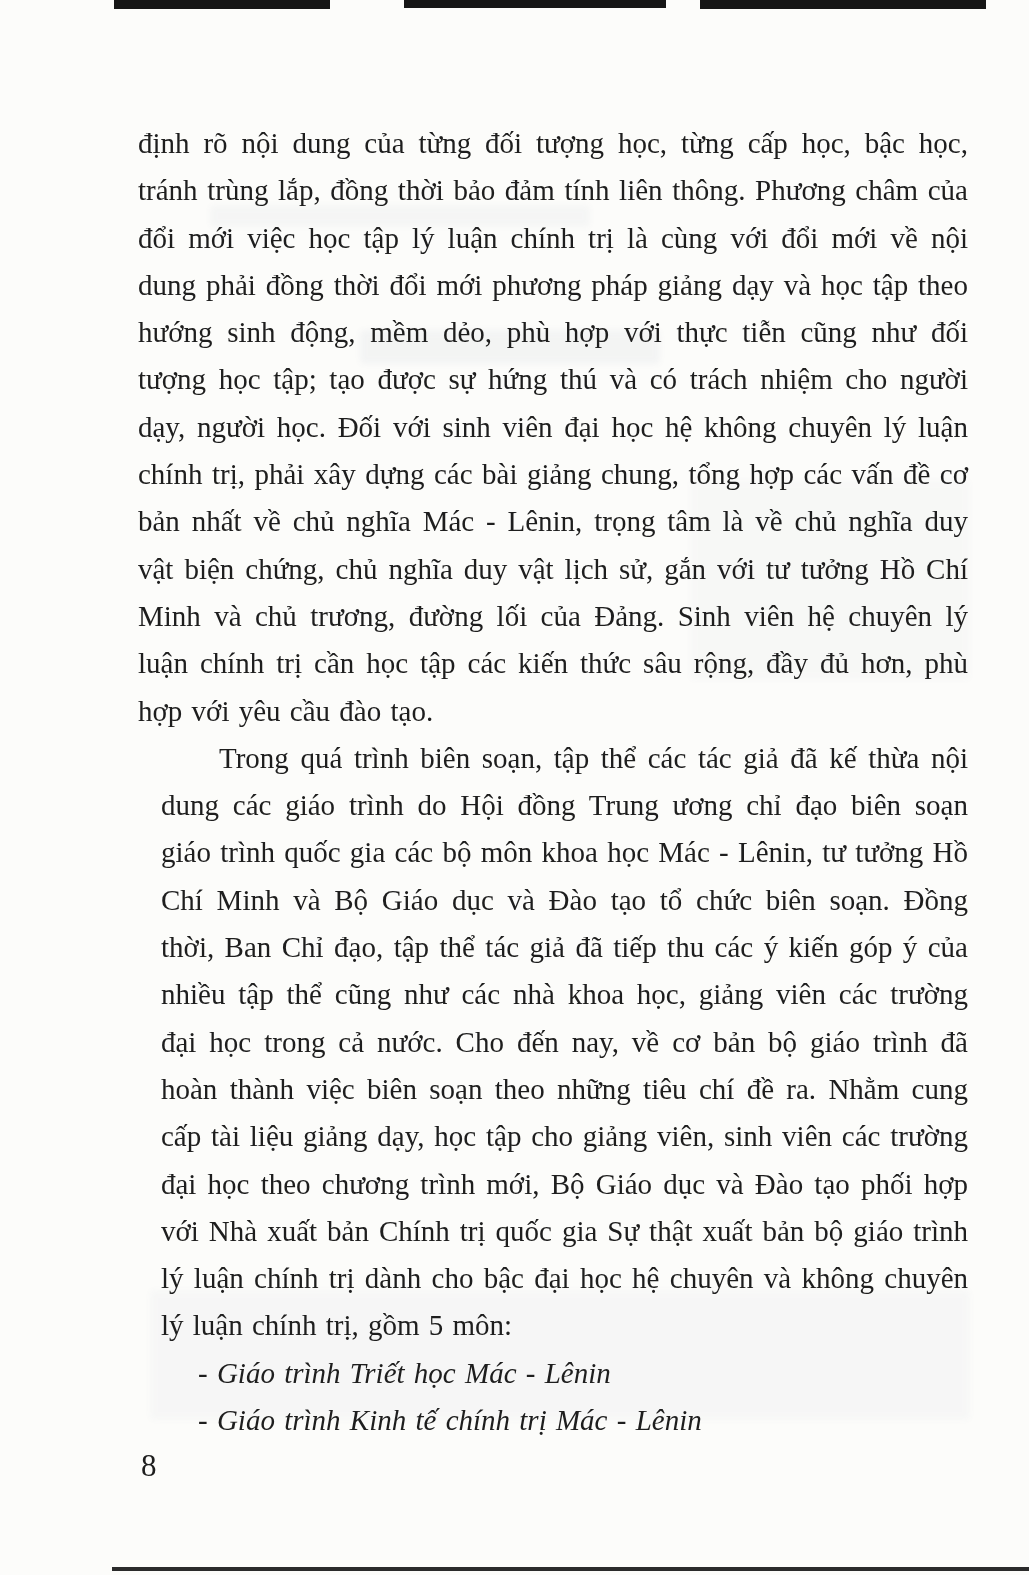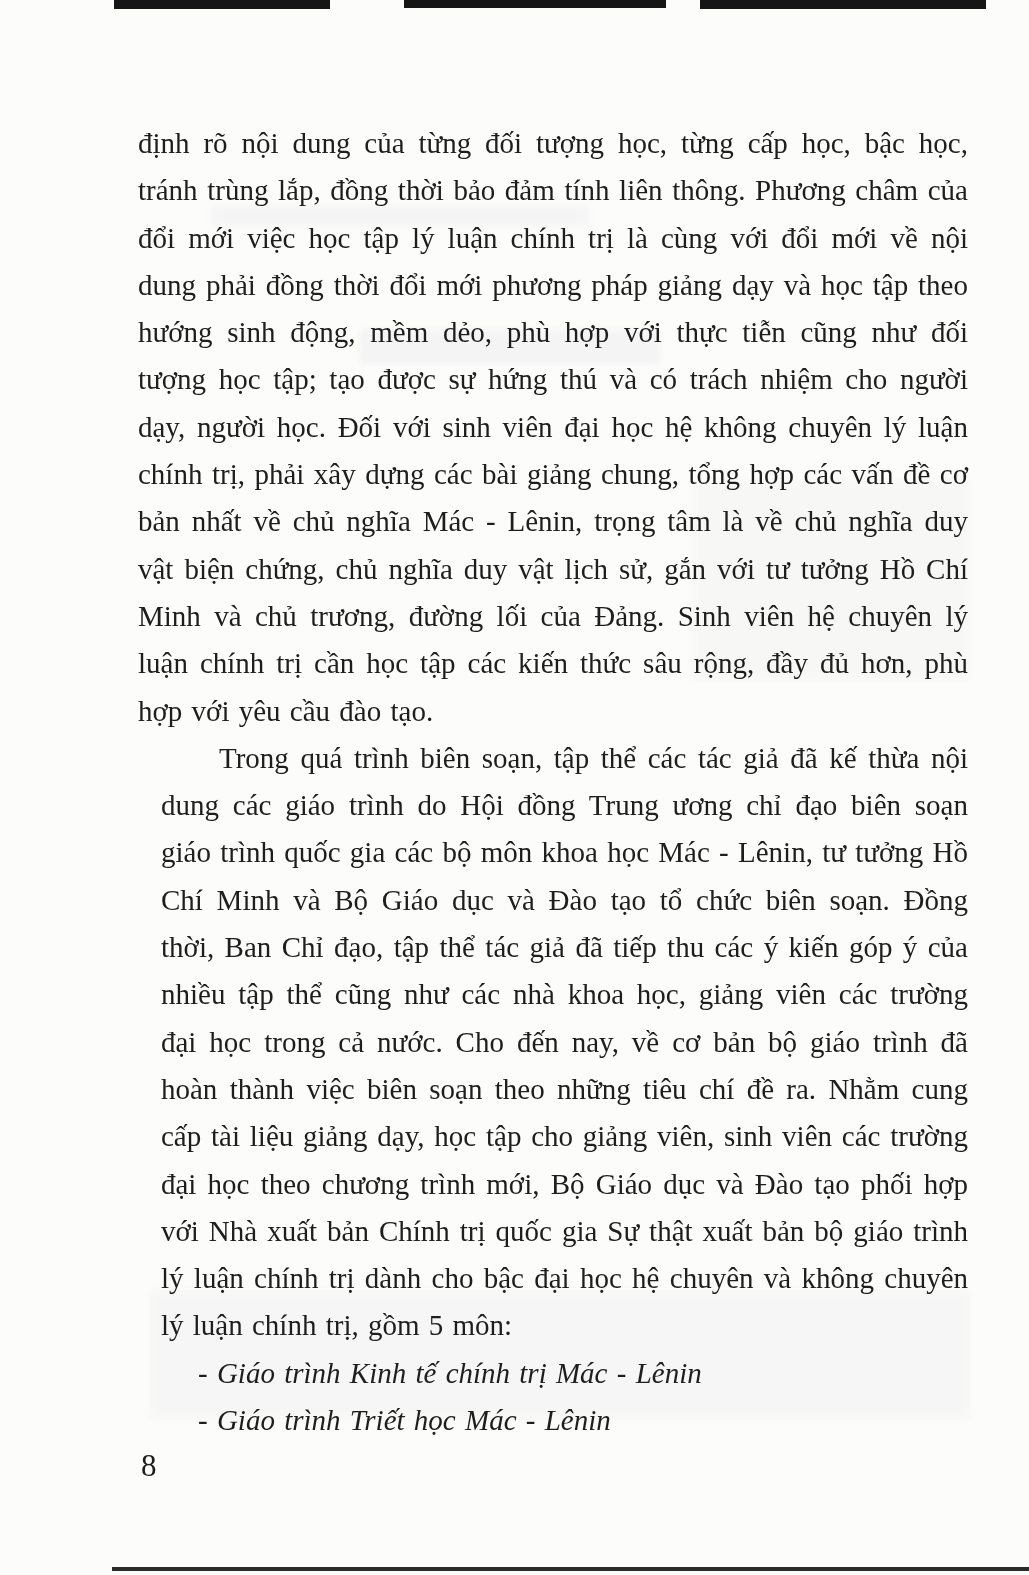--- a/index.html
+++ b/index.html
@@ -72,19 +72,19 @@
   <div class="scan-artifact artifact-bottom"></div>
 
   <div class="bleed bleed-1"></div>
   <div class="bleed bleed-2"></div>
   <div class="bleed bleed-3"></div>
   <div class="bleed bleed-4"></div>
 
   <main class="text-block">
     <p class="para">định rõ nội dung của từng đối tượng học, từng cấp học, bậc học, tránh trùng lắp, đồng thời bảo đảm tính liên thông. Phương châm của đổi mới việc học tập lý luận chính trị là cùng với đổi mới về nội dung phải đồng thời đổi mới phương pháp giảng dạy và học tập theo hướng sinh động, mềm dẻo, phù hợp với thực tiễn cũng như đối tượng học tập; tạo được sự hứng thú và có trách nhiệm cho người dạy, người học. Đối với sinh viên đại học hệ không chuyên lý luận chính trị, phải xây dựng các bài giảng chung, tổng hợp các vấn đề cơ bản nhất về chủ nghĩa Mác - Lênin, trọng tâm là về chủ nghĩa duy vật biện chứng, chủ nghĩa duy vật lịch sử, gắn với tư tưởng Hồ Chí Minh và chủ trương, đường lối của Đảng. Sinh viên hệ chuyên lý luận chính trị cần học tập các kiến thức sâu rộng, đầy đủ hơn, phù hợp với yêu cầu đào tạo.</p>
     <p class="para indent">Trong quá trình biên soạn, tập thể các tác giả đã kế thừa nội dung các giáo trình do Hội đồng Trung ương chỉ đạo biên soạn giáo trình quốc gia các bộ môn khoa học Mác - Lênin, tư tưởng Hồ Chí Minh và Bộ Giáo dục và Đào tạo tổ chức biên soạn. Đồng thời, Ban Chỉ đạo, tập thể tác giả đã tiếp thu các ý kiến góp ý của nhiều tập thể cũng như các nhà khoa học, giảng viên các trường đại học trong cả nước. Cho đến nay, về cơ bản bộ giáo trình đã hoàn thành việc biên soạn theo những tiêu chí đề ra. Nhằm cung cấp tài liệu giảng dạy, học tập cho giảng viên, sinh viên các trường đại học theo chương trình mới, Bộ Giáo dục và Đào tạo phối hợp với Nhà xuất bản Chính trị quốc gia Sự thật xuất bản bộ giáo trình lý luận chính trị dành cho bậc đại học hệ chuyên và không chuyên lý luận chính trị, gồm 5 môn:</p>
+    <p class="list-item">- Giáo trình Triết học Mác - Lênin</p>
     <p class="list-item">- Giáo trình Kinh tế chính trị Mác - Lênin</p>
-    <p class="list-item">- Giáo trình Triết học Mác - Lênin</p>
   </main>
 
   <div class="page-number">8</div>
 
 </div>
 
 </body></html>

